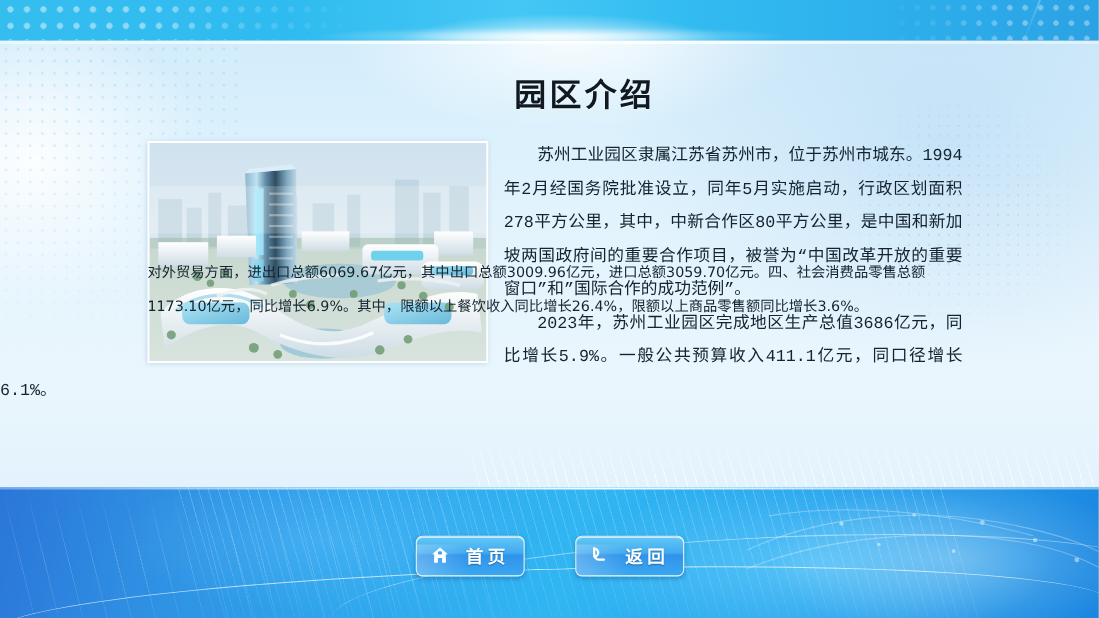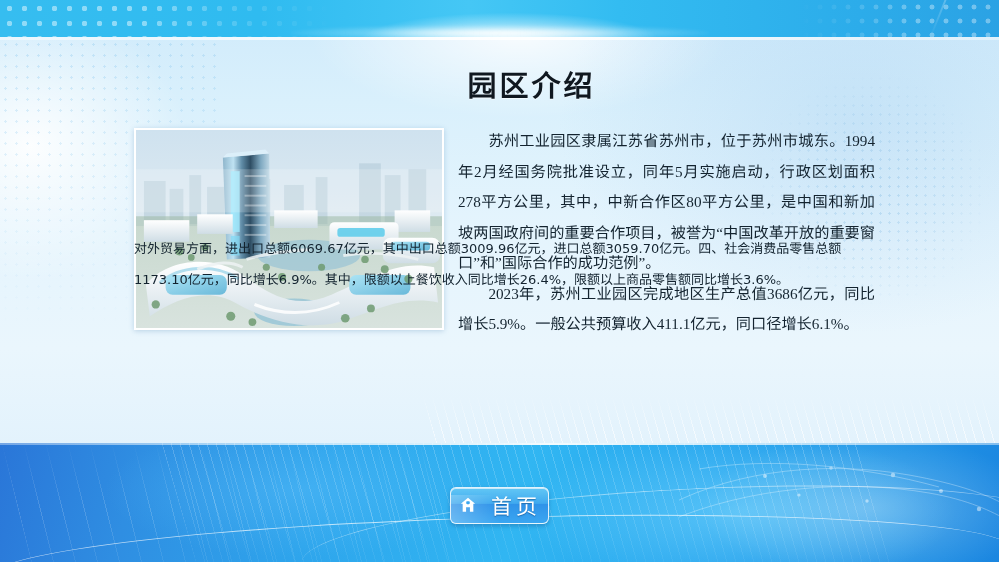--- a/index.html
+++ b/index.html
@@ -97,21 +97,21 @@
     box-sizing:border-box;
   }
   .park-photo svg{display:block;width:100%;height:100%;}
 
   .article{
     padding:14px 124px 0 0;
     font-size:15.2px;
     line-height:30.5px;
     color:#13232f;
     text-align:justify;
-    font-family:Liberation Serif, serif;
+    font-family:Liberation Mono, monospace;
   }
   .article p{margin:0;text-indent:2em;}
 
   
   .article-wide{
     position:absolute;left:134px;top:234px;width:740px;
     font-size:13px;line-height:30.5px;color:#13232f;text-align:justify;
     font-family:"DejaVu Sans","Liberation Sans",sans-serif;
   }
   .article-wide p{margin:0;text-indent:0;}
@@ -200,21 +200,21 @@
     content:"";position:absolute;left:-12px;bottom:-16px;width:78px;height:44px;
     background:linear-gradient(60deg, rgba(255,255,255,.38) 0%, rgba(255,255,255,0) 70%);
     transform:skewX(-24deg);pointer-events:none;
   }
   .navbtn .glyph{
     width:20px;height:20px;display:block;position:relative;z-index:2;flex:0 0 auto;
   }
   .navbtn .glyph svg{display:block;width:20px;height:20px;}
   .navbtn .lbl{
     position:relative;z-index:2;
-    color:#ffffff;font-size:21px;font-weight:normal;letter-spacing:4px;
+    color:#ffffff;font-size:16px;font-weight:bold;letter-spacing:4px;
     text-indent:4px;
     font-family:"DejaVu Sans","Liberation Sans",sans-serif;
     text-shadow:0 1px 1px rgba(15,70,125,.55);
   }
 </style>
 </head>
 <body>
 
 <div id="stage">
 
@@ -396,16 +396,25 @@
     <div class="navbtn">
       <span class="glyph">
         <svg viewBox="0 0 24 24" aria-hidden="true">
           <path d="M12 3.2 3.4 10.6h2.2V20h4.1v-5.3h4.6V20h4.1v-9.4h2.2L12 3.2z" fill="#ffffff"></path>
           <rect x="9.9" y="7.4" width="4.2" height="3.6" rx="1" fill="#3aa6f1"></rect>
         </svg>
       </span>
       <span class="lbl">首页</span>
     </div>
 
+    <div class="navbtn">
+      <span class="glyph">
+        <svg viewBox="0 0 24 24" aria-hidden="true">
+          <path d="M6.2 4.2 V11 a5.6 5.6 0 0 0 5.6 5.6 h5" fill="none" stroke="#ffffff" stroke-width="2.5" stroke-linecap="round"></path>
+          <path d="M6.2 4.4 a4.4 4.4 0 0 1 4.4 4.4 a4.4 4.4 0 0 1 -4.4 4.4" fill="none" stroke="#ffffff" stroke-width="2.5" stroke-linecap="round"></path>
+        </svg>
+      </span>
+      <span class="lbl">返回</span>
+    </div>
 
   </div>
 
 </div>
 
 </body></html>

